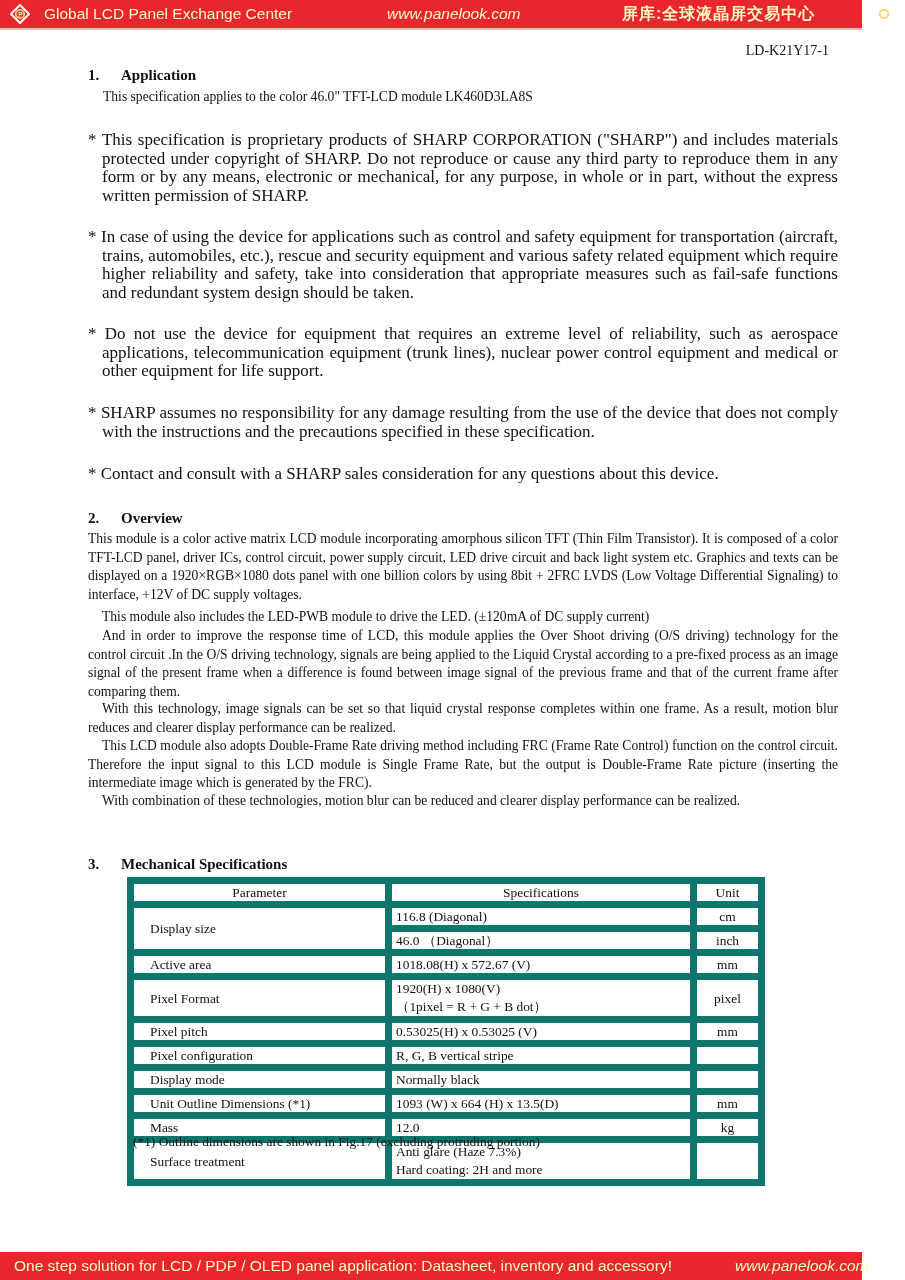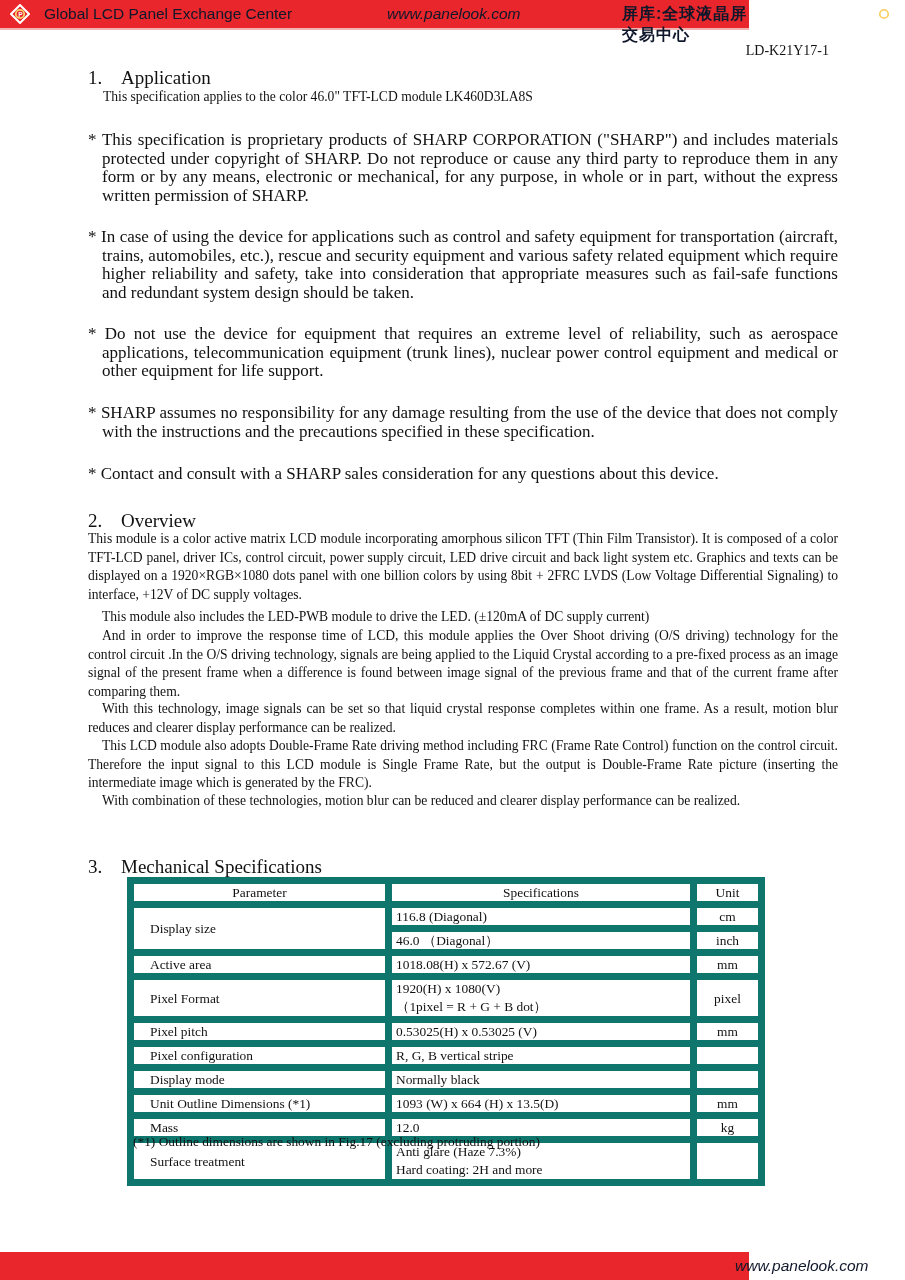--- a/index.html
+++ b/index.html
@@ -1,32 +1,32 @@
 <!DOCTYPE html>
 <html><head>
 <meta charset="utf-8">
 <style>
   html, body { margin:0; padding:0; }
   body { width:905px; height:1280px; position:relative; background:#ffffff; overflow:hidden;
          font-family:"Liberation Serif", "DejaVu Serif", serif; color:#111; }
-  .banner { position:absolute; left:0; width:749px; background:#e8262b; color:#0f172a;
+  .banner { position:absolute; left:0; width:862px; background:#e8262b; color:#fef9c3;
             font-family:"Liberation Sans", "DejaVu Sans", sans-serif; }
   .top-banner { top:0; height:28px; border-bottom:2px solid #f2b3b3; }
   .bottom-banner { top:1252px; height:28px; }
   .logo { position:absolute; top:4px; width:20px; height:20px; }
   .logo-left { left:10px; }
   .logo-right { left:874px; }
   .top-banner .t1 { position:absolute; left:44px; top:5px; font-size:15.5px; }
   .top-banner .t2 { position:absolute; left:387px; top:5px; font-size:15.5px; font-style:italic; }
   .top-banner .t3 { position:absolute; left:622px; top:4px; font-size:16px; font-weight:bold; letter-spacing:1px; }
   .bottom-banner .b1 { position:absolute; left:14px; top:5px; font-size:15.5px; }
   .bottom-banner .b2 { position:absolute; left:735px; top:5px; font-size:15.5px; font-style:italic; }
 
   .docid { position:absolute; right:76px; top:43px; font-size:14px; }
-  .h { position:absolute; left:88px; font-size:19px; font-weight:normal; margin:0; }
+  .h { position:absolute; left:88px; font-size:15px; font-weight:bold; margin:0; }
   .h .num { display:inline-block; width:33px; }
   .p { position:absolute; left:88px; width:750px; font-size:13.6px; line-height:18.5px; text-align:justify; margin:0; }
   .note { position:absolute; left:88px; width:750px; font-size:17px; line-height:18.5px; text-align:justify; margin:0;
           padding-left:14px; text-indent:-14px; box-sizing:border-box; }
   .indent { text-indent:14px; }
 
   table.spec { position:absolute; left:127px; top:877px; width:638px; border-collapse:collapse; font-size:13.4px; }
   table.spec td { border:7px solid #0f766e; padding:0 4px; height:17px; line-height:17px; vertical-align:middle; }
   table.spec td.c-param { width:231px; padding-left:16px; }
   table.spec td.c-spec { width:290px; }
@@ -142,14 +142,15 @@
       <div>Hard coating: 2H and more</div>
     </td>
     <td class="c-unit"></td>
   </tr>
 </tbody>
   </table>
 
 <div class="footnote">(*1) Outline dimensions are shown in Fig.17 (excluding protruding portion)</div>
 
 <div class="banner bottom-banner">
+  <span class="b1">One step solution for LCD / PDP / OLED panel application: Datasheet, inventory and accessory!</span>
   <span class="b2">www.panelook.com</span>
 </div>
 
 </body></html>

